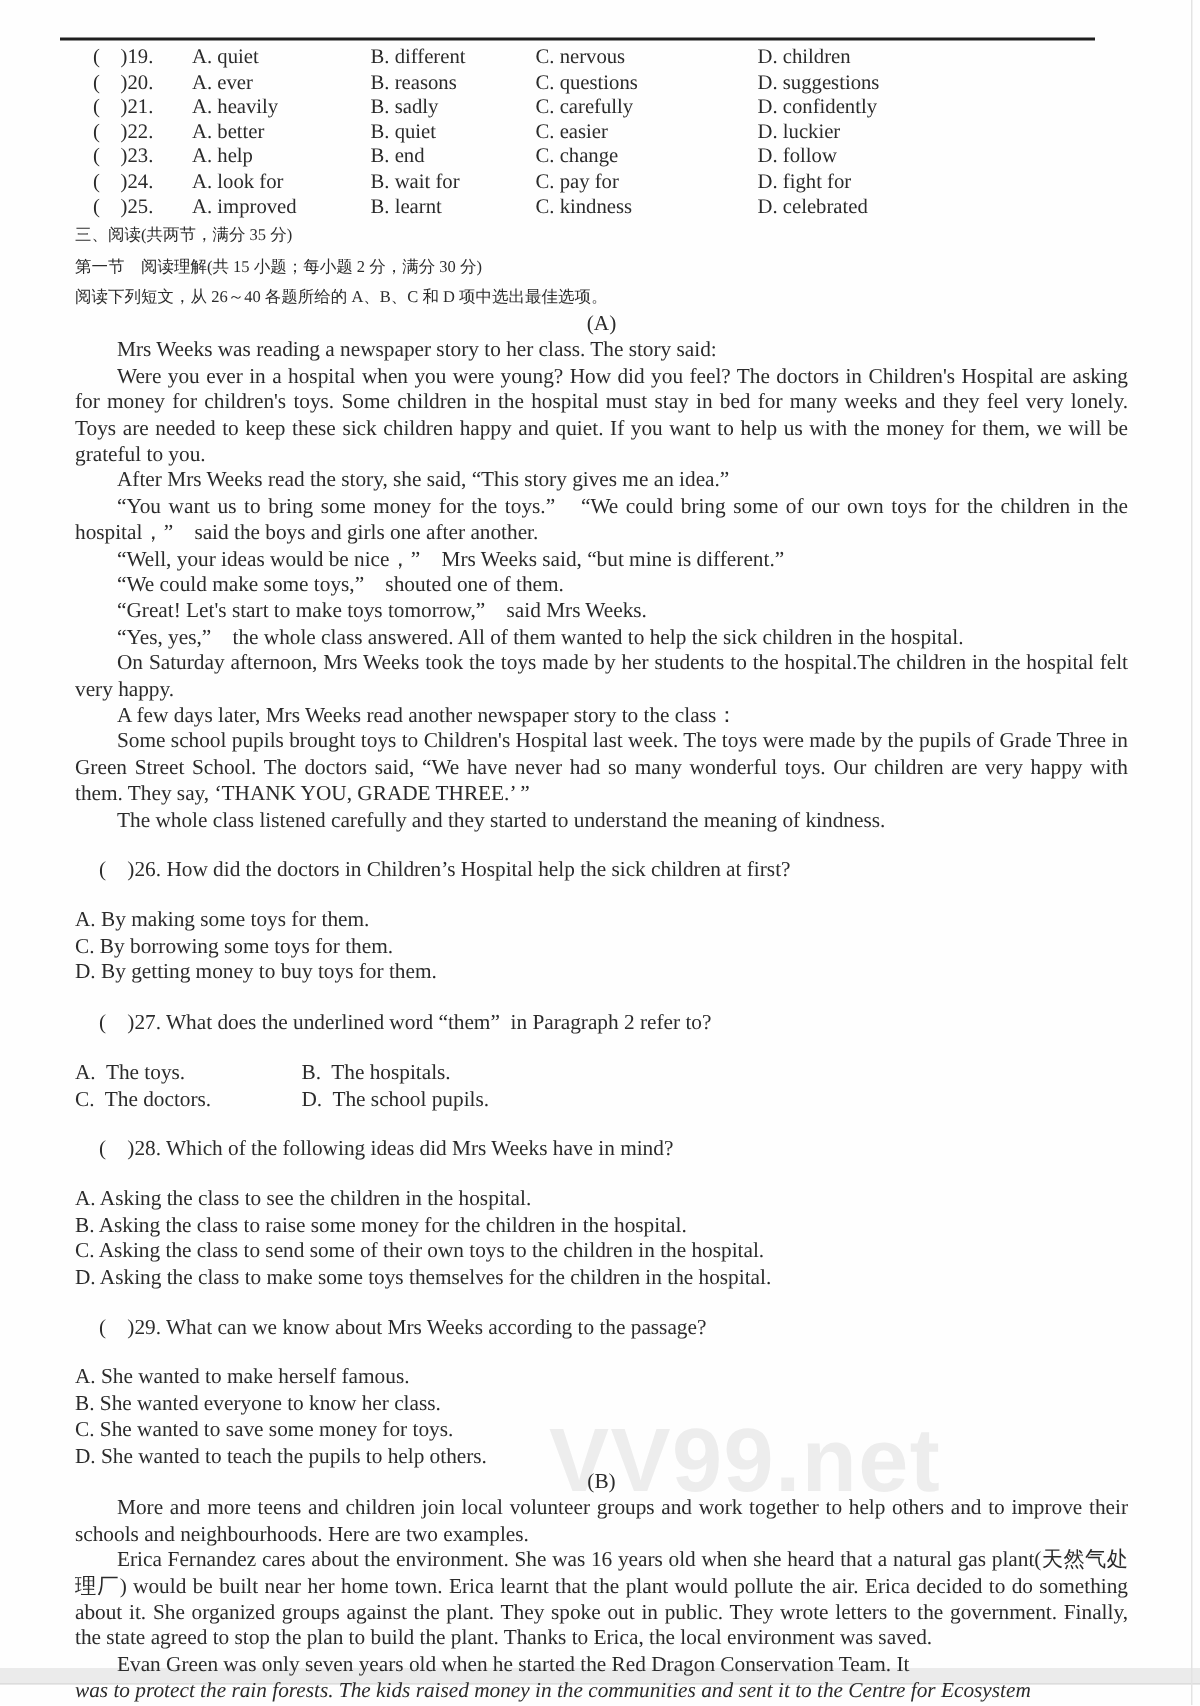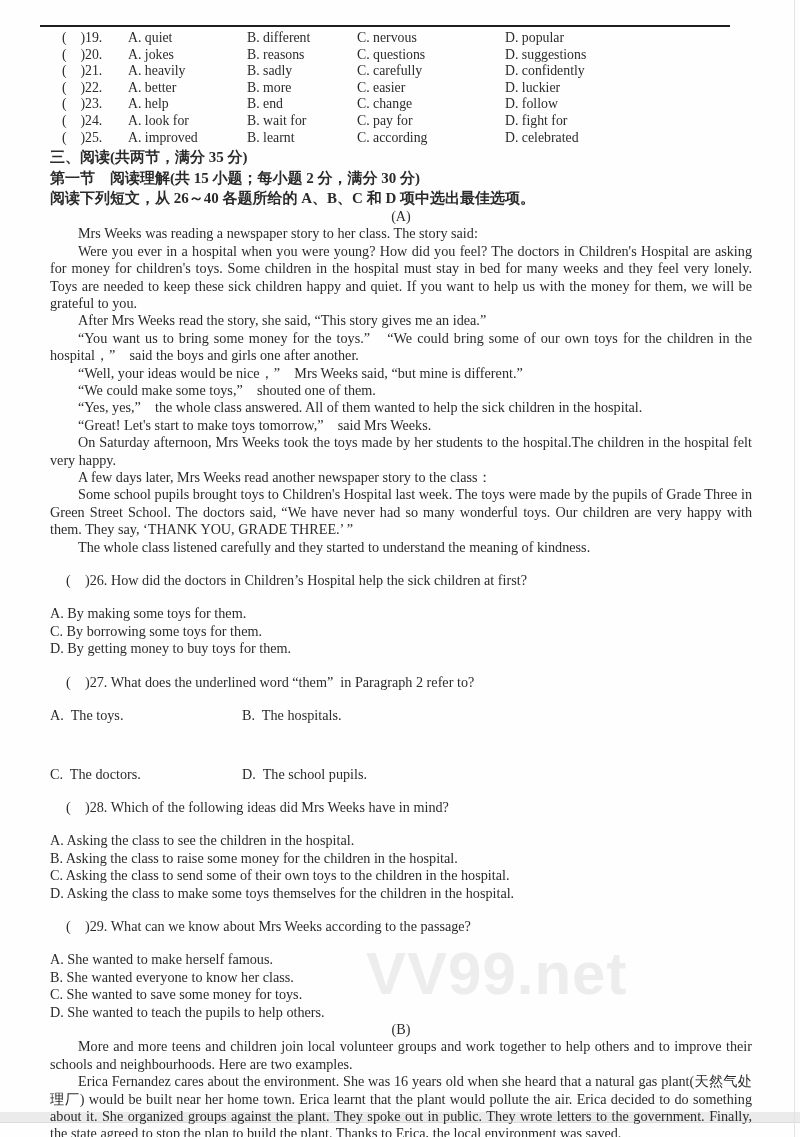--- a/index.html
+++ b/index.html
@@ -21,69 +21,69 @@
   .content{position:absolute;left:50px;top:30px;width:702px;z-index:1;}
 
   
   .cloze{margin-left:12px;}
   .cloze-row{
     display:grid;grid-template-columns:66px 119px 110px 148px auto;
     font-size:13.8px;line-height:16.6px;white-space:pre;
   }
 
   
-  .zh{font-size:15px;line-height:18.6px;margin-top:2px;white-space:pre-wrap;font-weight:bold;}
+  .zh{font-size:11px;line-height:18.6px;margin-top:2px;white-space:pre-wrap;}
 
   
   .bodytext{font-size:14.2px;line-height:17.4px;}
   .para{margin:0;text-align:justify;text-indent:28px;white-space:pre-wrap;}
   .para.noindent{text-indent:0;font-style:italic;}
   .center-label{text-align:center;text-indent:0;margin:0;}
 
   
   .qline{margin:16px;white-space:pre-wrap;}
   .opt{margin:0;white-space:pre-wrap;}
-  .two-col{display:grid;grid-template-columns:151px auto;gap:41px;}
+  .two-col{display:grid;grid-template-columns:151px auto;}
 </style>
 </head>
 <body>
 
 <div class="page">
 
   <div class="topline"></div>
   <div class="watermark">VV99.net</div>
 
   <div class="content">
 
     <div class="cloze">
       <div class="cloze-row">
         <span>(    )19.</span>
         <span>A. quiet</span>
         <span>B. different</span>
         <span>C. nervous</span>
-        <span>D. popular</span>
+        <span>D. children</span>
       </div>
       <div class="cloze-row">
         <span>(    )20.</span>
-        <span>A. jokes</span>
+        <span>A. ever</span>
         <span>B. reasons</span>
         <span>C. questions</span>
         <span>D. suggestions</span>
       </div>
       <div class="cloze-row">
         <span>(    )21.</span>
         <span>A. heavily</span>
         <span>B. sadly</span>
         <span>C. carefully</span>
         <span>D. confidently</span>
       </div>
       <div class="cloze-row">
         <span>(    )22.</span>
         <span>A. better</span>
-        <span>B. more</span>
+        <span>B. quiet</span>
         <span>C. easier</span>
         <span>D. luckier</span>
       </div>
       <div class="cloze-row">
         <span>(    )23.</span>
         <span>A. help</span>
         <span>B. end</span>
         <span>C. change</span>
         <span>D. follow</span>
       </div>
@@ -91,39 +91,39 @@
         <span>(    )24.</span>
         <span>A. look for</span>
         <span>B. wait for</span>
         <span>C. pay for</span>
         <span>D. fight for</span>
       </div>
       <div class="cloze-row">
         <span>(    )25.</span>
         <span>A. improved</span>
         <span>B. learnt</span>
-        <span>C. according</span>
+        <span>C. kindness</span>
         <span>D. celebrated</span>
       </div>
     </div>
 
     <div class="zh">三、阅读(共两节，满分 35 分)</div>
     <div class="zh">第一节　阅读理解(共 15 小题；每小题 2 分，满分 30 分)</div>
     <div class="zh">阅读下列短文，从 26～40 各题所给的 A、B、C 和 D 项中选出最佳选项。</div>
 
     <div class="bodytext">
       <p class="para center-label">(A)</p>
       <p class="para">Mrs Weeks was reading a newspaper story to her class. The story said:</p>
       <p class="para">Were you ever in a hospital when you were young? How did you feel? The doctors in Children's Hospital are asking for money for children's toys. Some children in the hospital must stay in bed for many weeks and they feel very lonely. Toys are needed to keep these sick children happy and quiet. If you want to help us with the money for them, we will be grateful to you.</p>
       <p class="para">After Mrs Weeks read the story, she said, “This story gives me an idea.”</p>
       <p class="para">“You want us to bring some money for the toys.”　“We could bring some of our own toys for the children in the hospital，”　said the boys and girls one after another.</p>
       <p class="para">“Well, your ideas would be nice，”　Mrs Weeks said, “but mine is different.”</p>
       <p class="para">“We could make some toys,”　shouted one of them.</p>
+      <p class="para">“Great! Let's start to make toys tomorrow,”　said Mrs Weeks.</p>
       <p class="para">“Yes, yes,”　the whole class answered. All of them wanted to help the sick children in the hospital.</p>
-      <p class="para">“Great! Let's start to make toys tomorrow,”　said Mrs Weeks.</p>
       <p class="para">On Saturday afternoon, Mrs Weeks took the toys made by her students to the hospital.The children in the hospital felt very happy.</p>
       <p class="para">A few days later, Mrs Weeks read another newspaper story to the class：</p>
       <p class="para">Some school pupils brought toys to Children's Hospital last week. The toys were made by the pupils of Grade Three in Green Street School. The doctors said, “We have never had so many wonderful toys. Our children are very happy with them. They say, ‘THANK YOU, GRADE THREE.’ ”</p>
       <p class="para">The whole class listened carefully and they started to understand the meaning of kindness.</p>
     </div>
 
     <div class="bodytext">
       <div>
         <p class="qline">(    )26. How did the doctors in Children’s Hospital help the sick children at first?</p>
         <p class="opt">A. By making some toys for them.</p>

